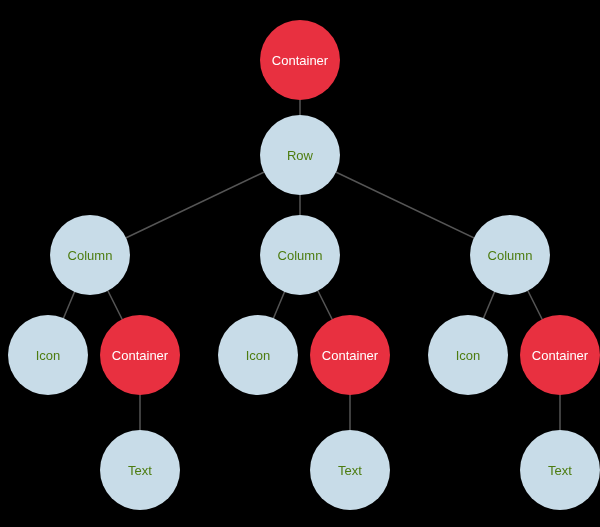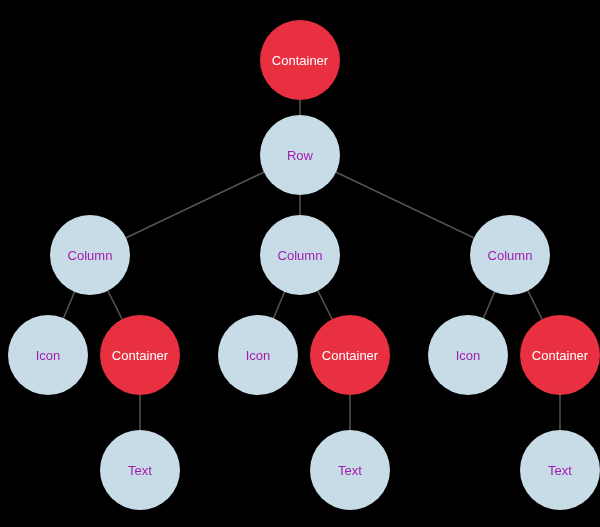--- a/index.html
+++ b/index.html
@@ -30,21 +30,21 @@
 
     .node {
       position: absolute;
       border-radius: 50%;
       display: flex;
       align-items: center;
       justify-content: center;
       text-align: center;
       font-size: 13px;
       font-weight: 400;
-      color: #a21caf;
+      color: #4d7c0f;
       transform: translate(-50%, -50%);
     }
 
     .node.blue {
       background-color: #c8dce8;
       border: none;
     }
 
     .node.red {
       background-color: #e83040;

